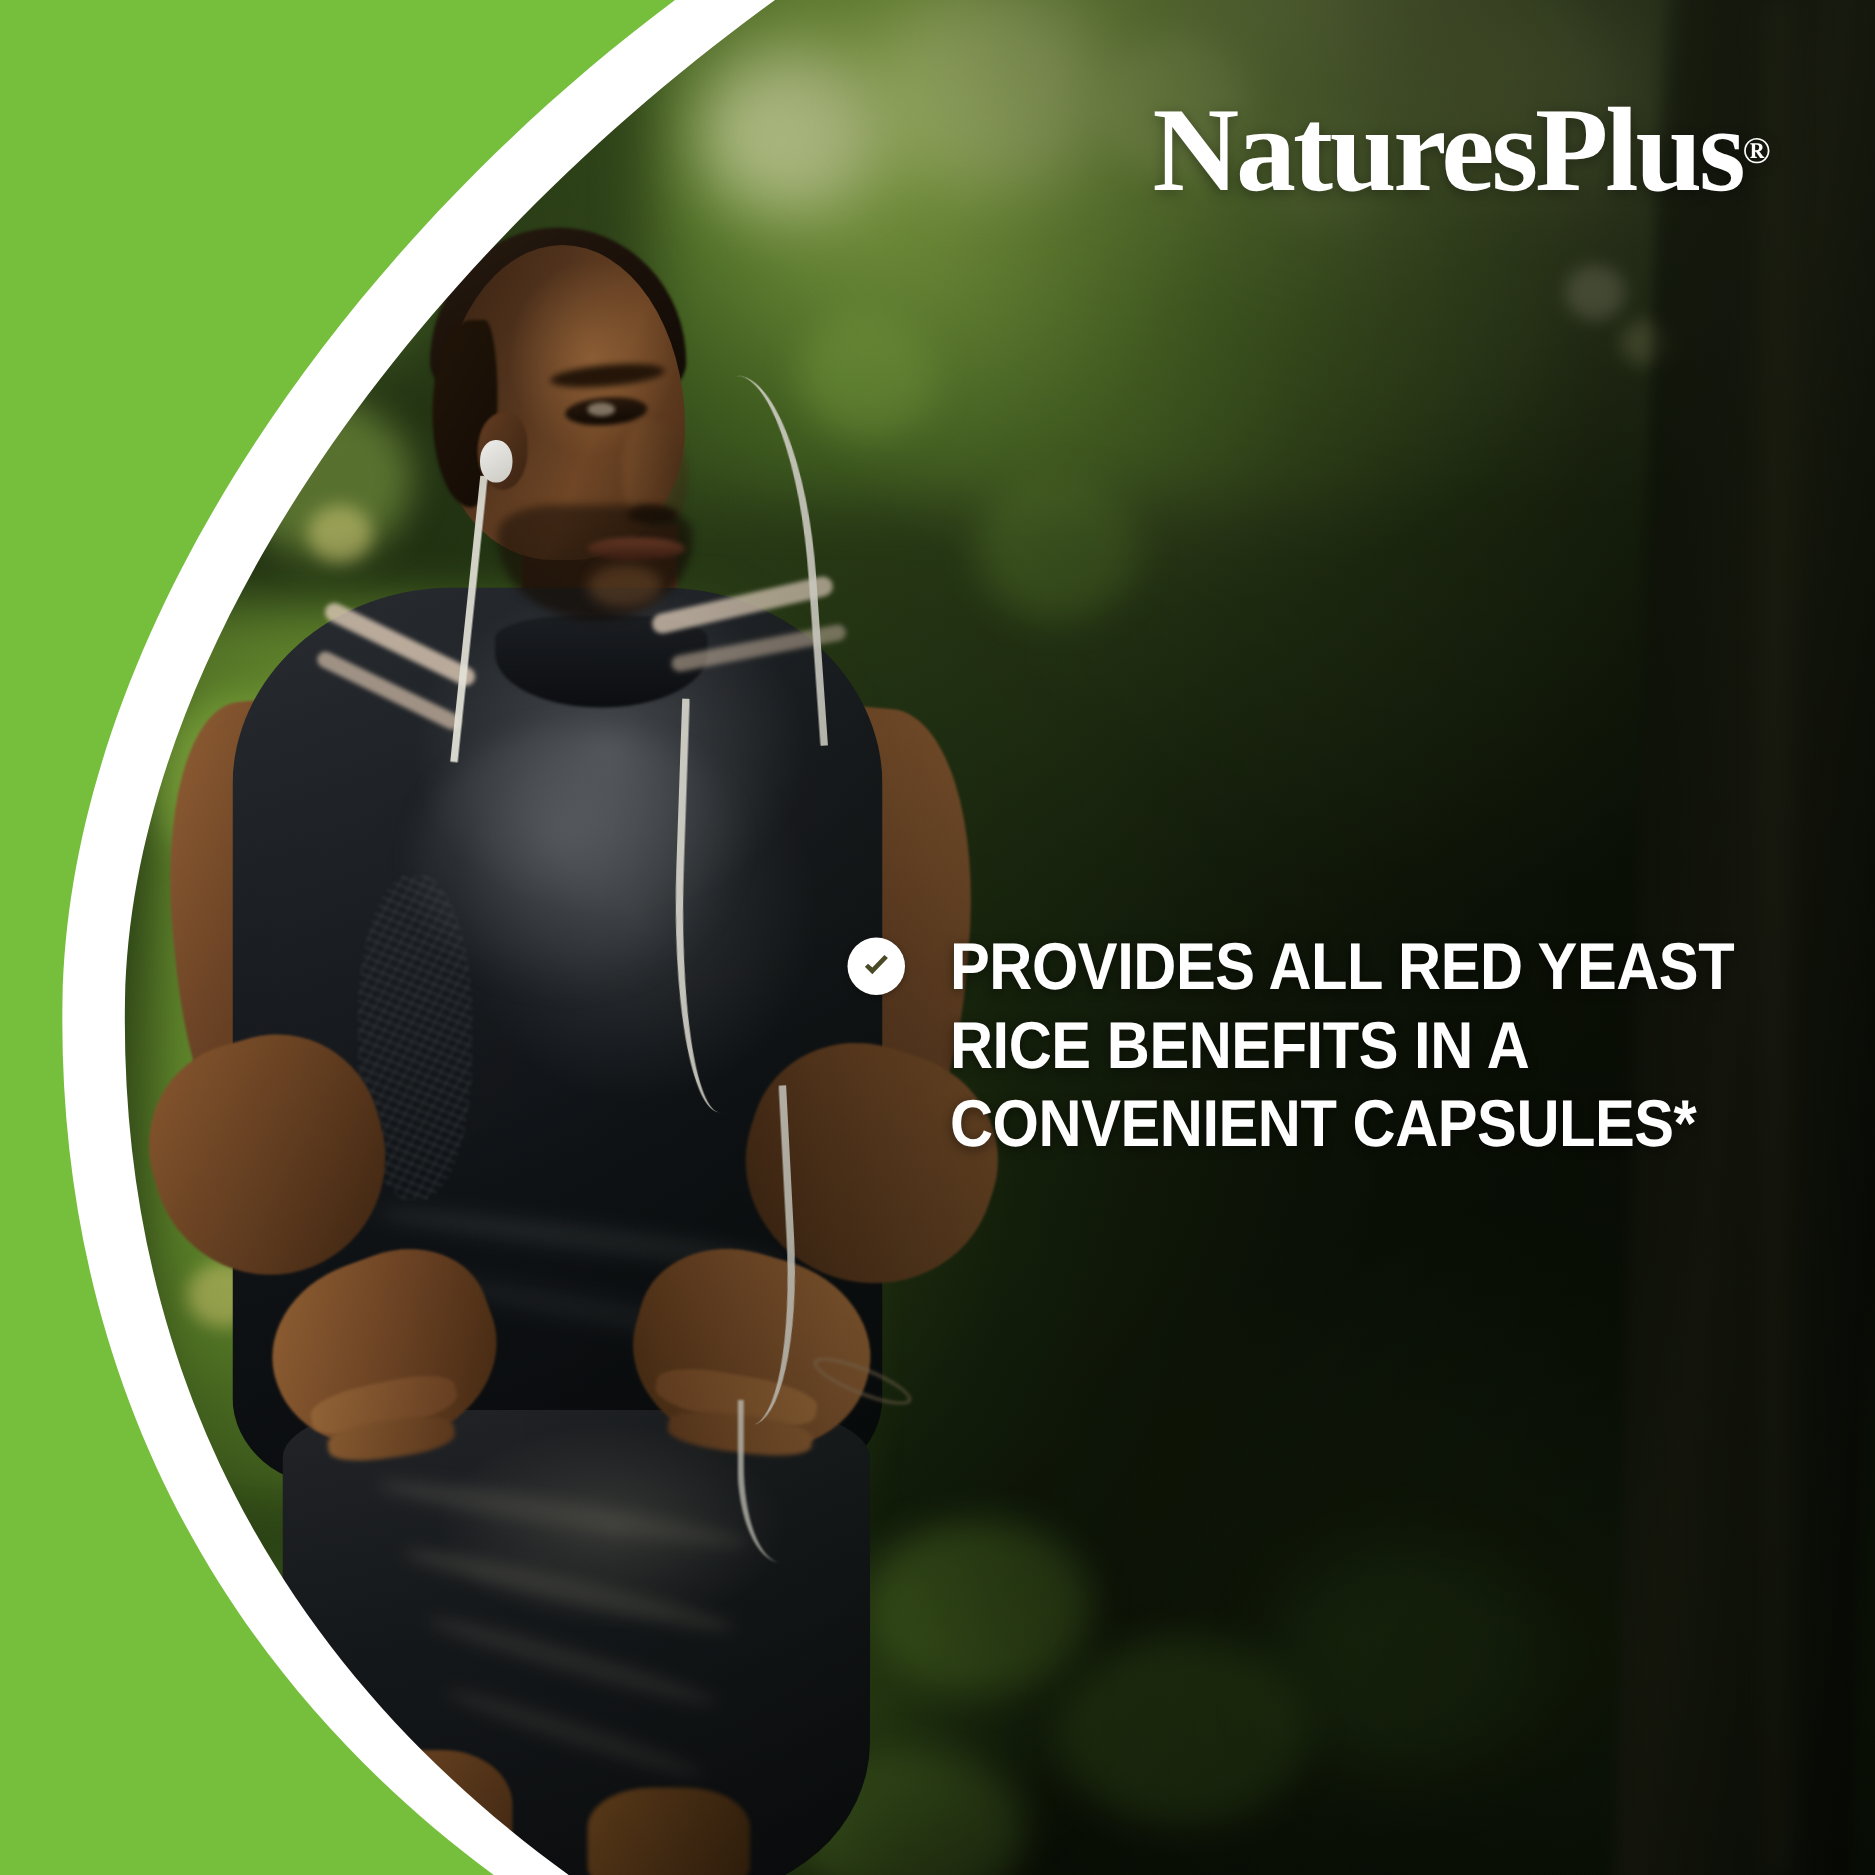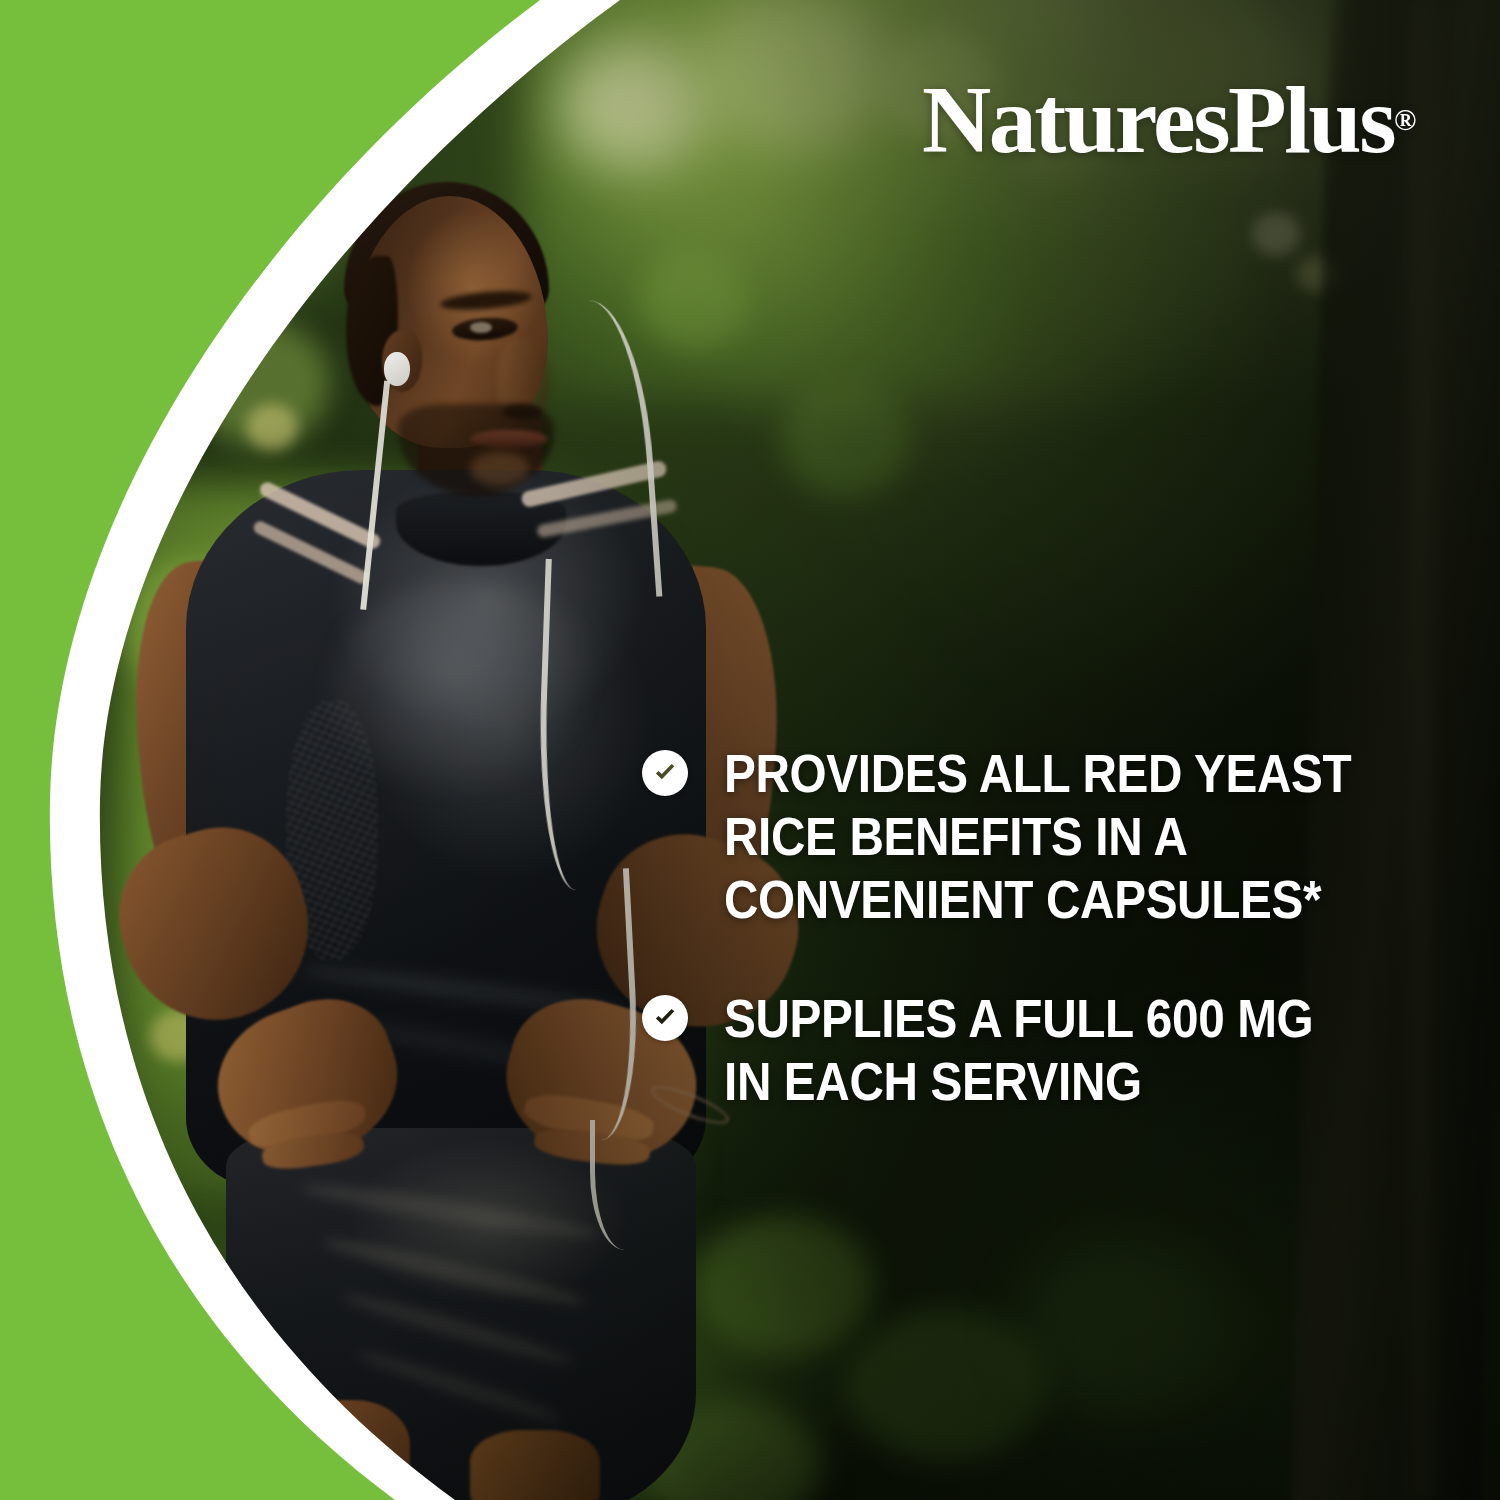--- a/index.html
+++ b/index.html
@@ -306,21 +306,21 @@
     position:absolute; left:922px; top:72px;
     font-family:"Liberation Serif", serif;
     font-weight:bold; font-size:96px; line-height:1;
     color:#ffffff; letter-spacing:-2.5px;
     text-shadow:0 2px 10px rgba(0,0,0,.35);
     white-space:nowrap;
   }
   #logo .reg { font-size:30px; vertical-align:22px; letter-spacing:0; }
 
   
-  #bullets { position:absolute; left:642px; top:742px; width:780px; }
+  #bullets { position:absolute; left:678px; top:742px; width:780px; }
   .bullet { position:relative; display:flex; align-items:flex-start; }
   .bullet + .bullet { margin-top:56px; }
   .check {
     flex:0 0 auto; width:46px; height:46px; margin-top:8px; border-radius:50%;
     background:#ffffff; display:flex; align-items:center; justify-content:center;
     box-shadow:0 1px 5px rgba(0,0,0,.30);
   }
   .check svg { display:block; }
   .btext {
     margin-left:36px;
@@ -448,25 +448,16 @@
         <svg width="28" height="28" viewBox="0 0 24 24" aria-hidden="true">
           <path d="M4.2 12.4 L9.3 17.4 L20 6.3 L17.6 4.2 L9.3 12.8 L6.4 10.2 Z" fill="#4a4a27"></path>
         </svg>
       </span>
       <span class="btext">PROVIDES ALL RED YEAST
 RICE BENEFITS IN A
 CONVENIENT CAPSULES*</span>
     </div>
 
 
-    <div class="bullet">
-      <span class="check">
-        <svg width="28" height="28" viewBox="0 0 24 24" aria-hidden="true">
-          <path d="M4.2 12.4 L9.3 17.4 L20 6.3 L17.6 4.2 L9.3 12.8 L6.4 10.2 Z" fill="#20210f"></path>
-        </svg>
-      </span>
-      <span class="btext">SUPPLIES A FULL 600 MG
-IN EACH SERVING</span>
-    </div>
 
   </div>
 
 </div>
 
 </body></html>

